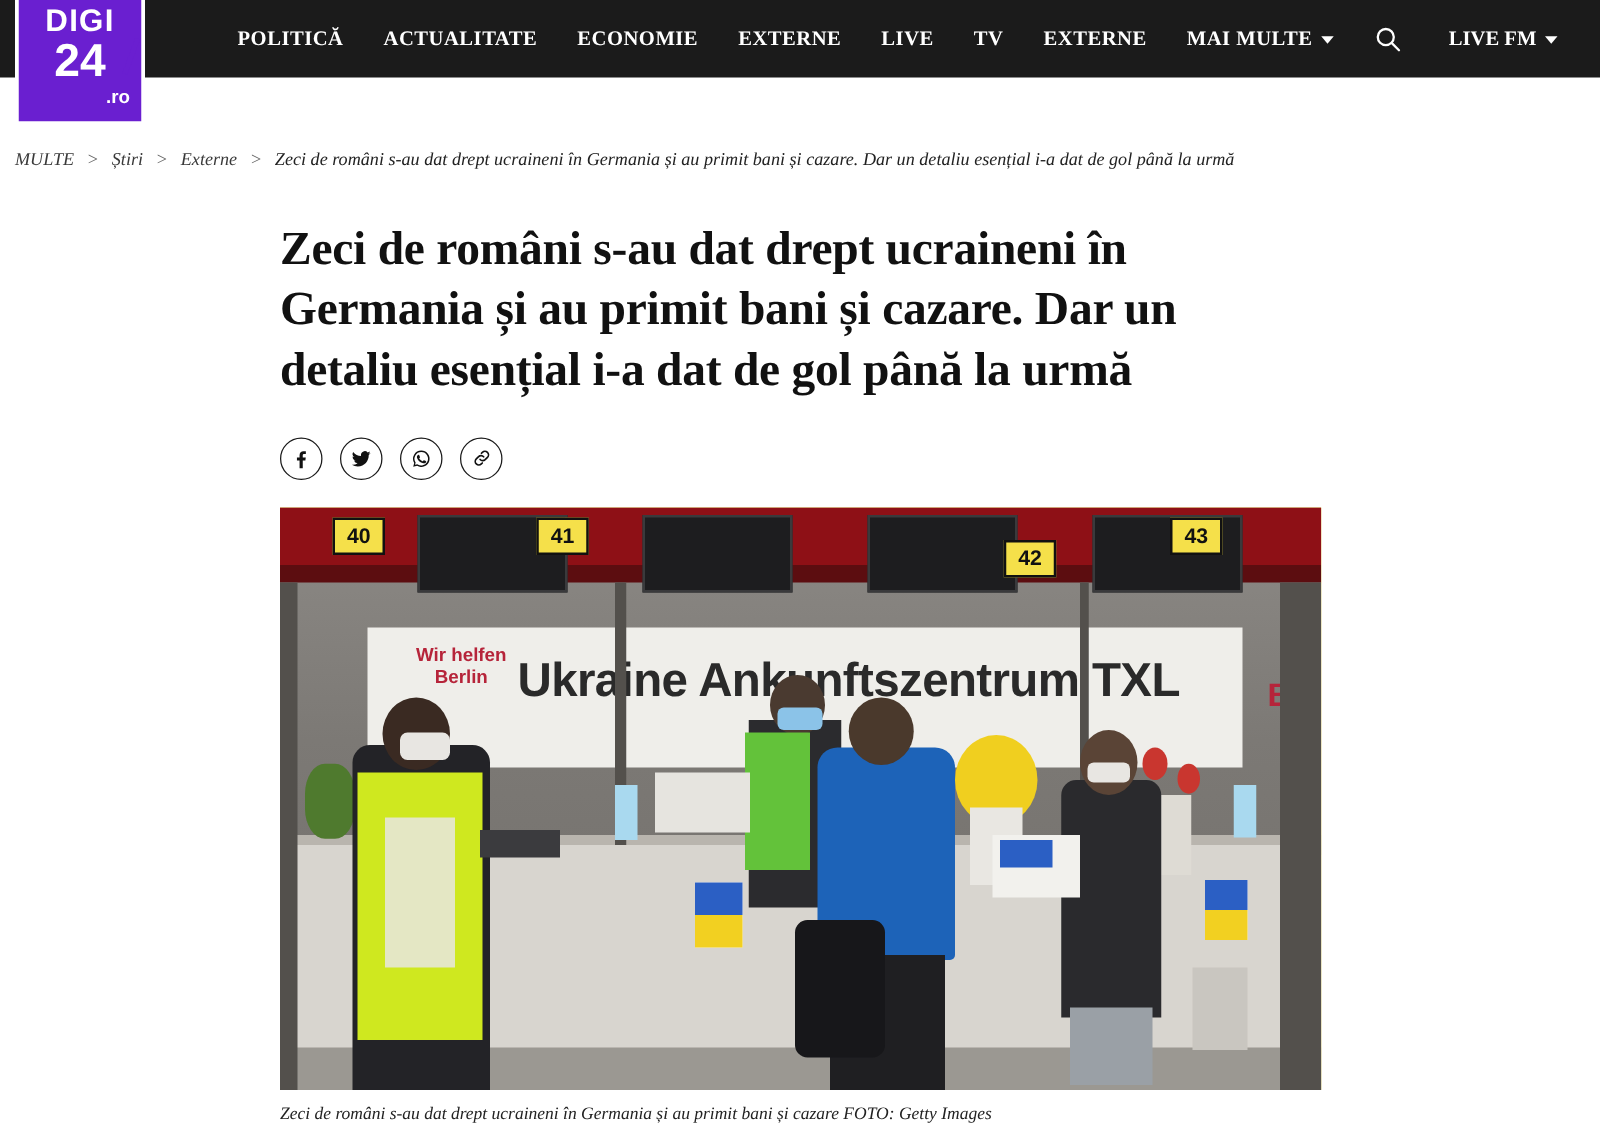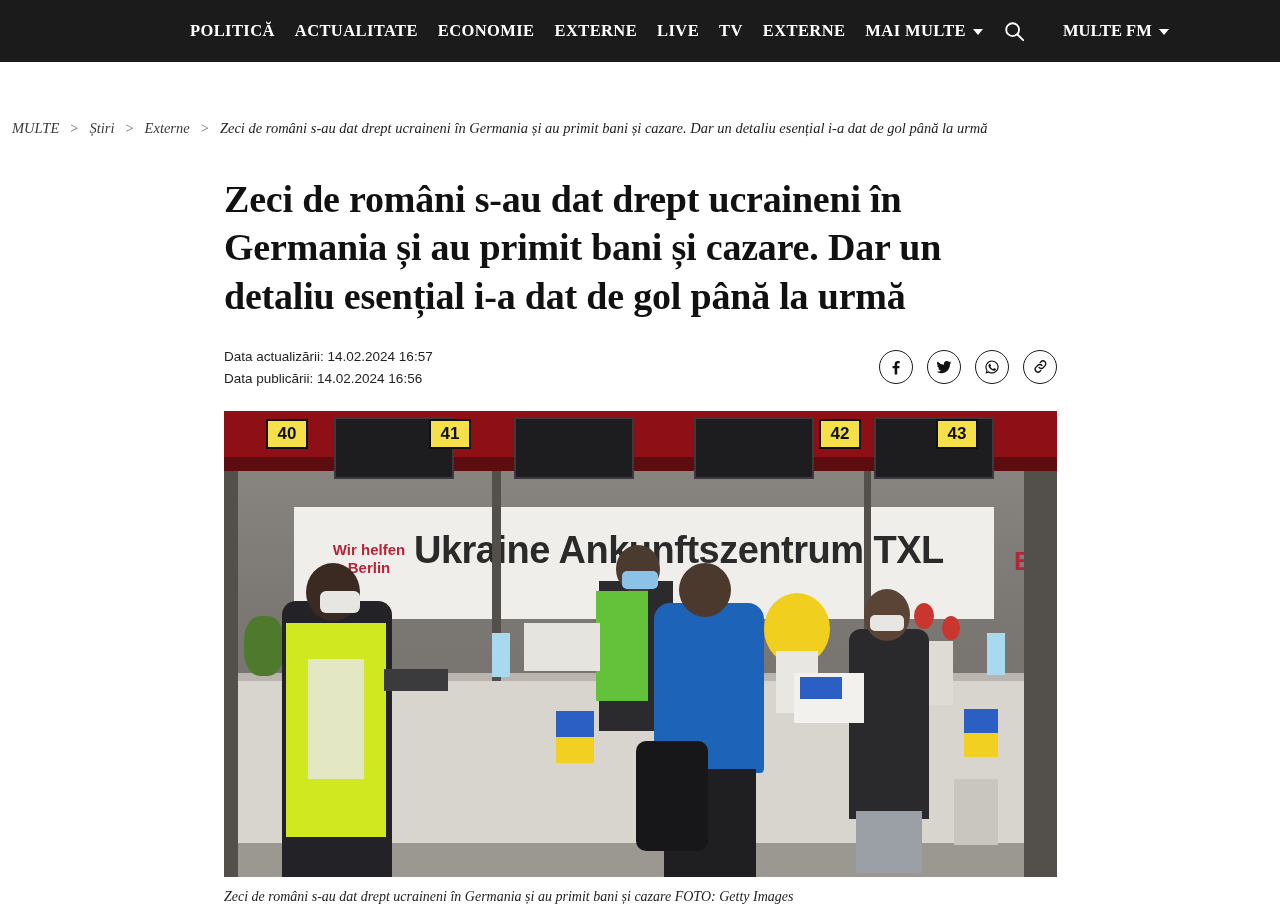--- a/index.html
+++ b/index.html
@@ -68,21 +68,21 @@
     width: 4px;
     height: 30px;
     background: #6a1fd0;
     transform: rotate(20deg);
   }
 
   .nav {
     margin-left: 190px;
     display: flex;
     align-items: center;
-    gap: 20px;
+    gap: 32px;
     height: 62px;
   }
   .nav a {
     color: #ffffff;
     text-decoration: none;
     font-family: "Liberation Serif", serif;
     font-weight: bold;
     font-size: 16.5px;
     letter-spacing: 0.4px;
     white-space: nowrap;
@@ -221,61 +221,67 @@
     background:#efeeea;
   }
   .ph-bannertext {
     position:absolute; left:190px; top:118px;
     font-family:"Liberation Sans",sans-serif; font-weight:bold;
     font-size:38px; color:#2a2a2a; letter-spacing:-0.5px; white-space:nowrap;
   }
   .ph-helpen {
     position:absolute; left:100px; top:104px; width:90px; height:84px;
     color:#b6243a; font-family:"Liberation Sans",sans-serif; font-weight:bold;
-    font-size:15px; line-height:1.15; text-align:center; padding-top:6px;margin-top:20px;
+    font-size:15px; line-height:1.15; text-align:center; padding-top:6px;
   }
   .ph-counter { position:absolute; left:0; right:0; top:270px; height:196px; background:#d8d5cf; }
   .ph-counter2 { position:absolute; left:0; right:0; top:262px; height:16px; background:#b9b5ae; }
   .ph-floor { position:absolute; left:0; right:0; bottom:0; height:34px; background:#9b9892; }
   .ph-vest { position:absolute; background:#cfe81f; }
   .ph-blue { position:absolute; background:#1d63b8; }
   .ph-dark { position:absolute; background:#232327; }
   .ph-head { position:absolute; border-radius:50%; }
   .ph-flower { position:absolute; border-radius:50%; }
   .ph-paper { position:absolute; background:#f4f2ee; }
   .ph-flagpaper { position:absolute; background:#fff; }
   .ph-flagpaper .b { position:absolute; left:0; right:0; top:0; height:50%; background:#2b5fc4; }
   .ph-flagpaper .y { position:absolute; left:0; right:0; bottom:0; height:50%; background:#f2d021; }
   .ph-divider { position:absolute; background:#53504c; }
 </style>
 </head>
 <body>
 
 <div class="header">
 
+  <div class="logo">
+    <div class="logo-top">DIGI</div>
+    <div class="logo-num">24</div>
+    <div class="logo-ro">.ro</div>
+    <div class="logo-slash"></div>
+  </div>
 
   <nav class="nav">
     <a href="#"><span>POLITICĂ</span></a>
     <a href="#"><span>ACTUALITATE</span></a>
     <a href="#"><span>ECONOMIE</span></a>
     <a href="#"><span>EXTERNE</span></a>
     <a href="#"><span>LIVE</span></a>
     <a href="#"><span>TV</span></a>
     <a href="#"><span>EXTERNE</span></a>
     <a href="#"><span>MAI MULTE</span><span class="caret"></span></a>
 
     <div class="nav-right">
       <span>
         <svg class="search-icon" viewBox="0 0 24 24" fill="none" stroke="#ffffff" stroke-width="2">
           <circle cx="10.5" cy="10.5" r="7"></circle>
           <line x1="15.8" y1="15.8" x2="22" y2="22" stroke-linecap="round"></line>
         </svg>
       </span>
       <span class="live">
-        <span>MULTE FM</span><span class="caret"></span>
+        <span>LIVE FM</span><span class="caret"></span>
       </span>
     </div>
   </nav>
 </div>
 
 <div class="breadcrumb">
   <a href="#">MULTE</a>
   <span class="sep">&gt;</span>
   <a href="#">Știri</a>
   <span class="sep">&gt;</span>
@@ -283,24 +289,20 @@
   <span class="sep">&gt;</span>
   <span class="current">Zeci de români s-au dat drept ucraineni în Germania și au primit bani și cazare. Dar un detaliu esențial i-a dat de gol până la urmă</span>
 </div>
 
 <div class="wrap">
   <div class="article-inner">
 
     <h1 class="title">Zeci de români s-au dat drept ucraineni în Germania și au primit bani și cazare. Dar un detaliu esențial i-a dat de gol până la urmă</h1>
 
     <div class="meta-row">
-      <div class="dates">
-        <div>Data actualizării: 14.02.2024 16:57</div>
-        <div>Data publicării: 14.02.2024 16:56</div>
-      </div>
 
       <div class="share">
         <span class="share-btn">
           <svg width="18" height="18" viewBox="0 0 24 24" fill="#111">
             <path d="M13.6 22v-8.2h2.8l.42-3.2H13.6V8.5c0-.93.26-1.56 1.6-1.56h1.7V4.07C16.6 4.05 15.6 4 14.4 4c-2.5 0-4.2 1.52-4.2 4.3v2.3H7.4v3.2h2.8V22z"></path>
           </svg>
         </span>
         <span class="share-btn">
           <svg width="18" height="18" viewBox="0 0 24 24" fill="#111">
             <path d="M22 5.9c-.74.33-1.53.55-2.36.65a4.1 4.1 0 0 0 1.8-2.27c-.8.47-1.68.81-2.61 1a4.1 4.1 0 0 0-7 3.74A11.64 11.64 0 0 1 3.4 4.73a4.1 4.1 0 0 0 1.27 5.48 4.07 4.07 0 0 1-1.86-.51v.05a4.1 4.1 0 0 0 3.29 4.02c-.6.17-1.24.19-1.86.07a4.11 4.11 0 0 0 3.83 2.85A8.23 8.23 0 0 1 2 18.4a11.6 11.6 0 0 0 6.29 1.84c7.55 0 11.68-6.25 11.68-11.67l-.01-.53A8.3 8.3 0 0 0 22 5.9z"></path>
@@ -326,21 +328,21 @@
         <div class="ph-redband"></div>
         <div class="ph-redband2"></div>
 
         <div class="ph-monitor" style="left:110px; width:120px;"></div>
         <div class="ph-monitor" style="left:290px; width:120px;"></div>
         <div class="ph-monitor" style="left:470px; width:120px;"></div>
         <div class="ph-monitor" style="left:650px; width:120px;"></div>
 
         <div class="ph-numbox" style="left:42px;">40</div>
         <div class="ph-numbox" style="left:205px;">41</div>
-        <div class="ph-numbox" style="left:595px;">42</div>
+        <div class="ph-numbox" style="left:579px;margin-top:18px;">42</div>
         <div class="ph-numbox" style="left:712px;">43</div>
 
         <div class="ph-banner"></div>
         <div class="ph-helpen">Wir helfen Berlin</div>
         <div class="ph-bannertext">Ukraine Ankunftszentrum TXL</div>
         <div style="position:absolute; left:790px; top:135px; color:#b6243a; font-family:'Liberation Sans',sans-serif; font-weight:bold; font-size:26px;">BE</div>
 
         <div class="ph-counter2"></div>
         <div class="ph-counter"></div>
         <div class="ph-floor"></div>

